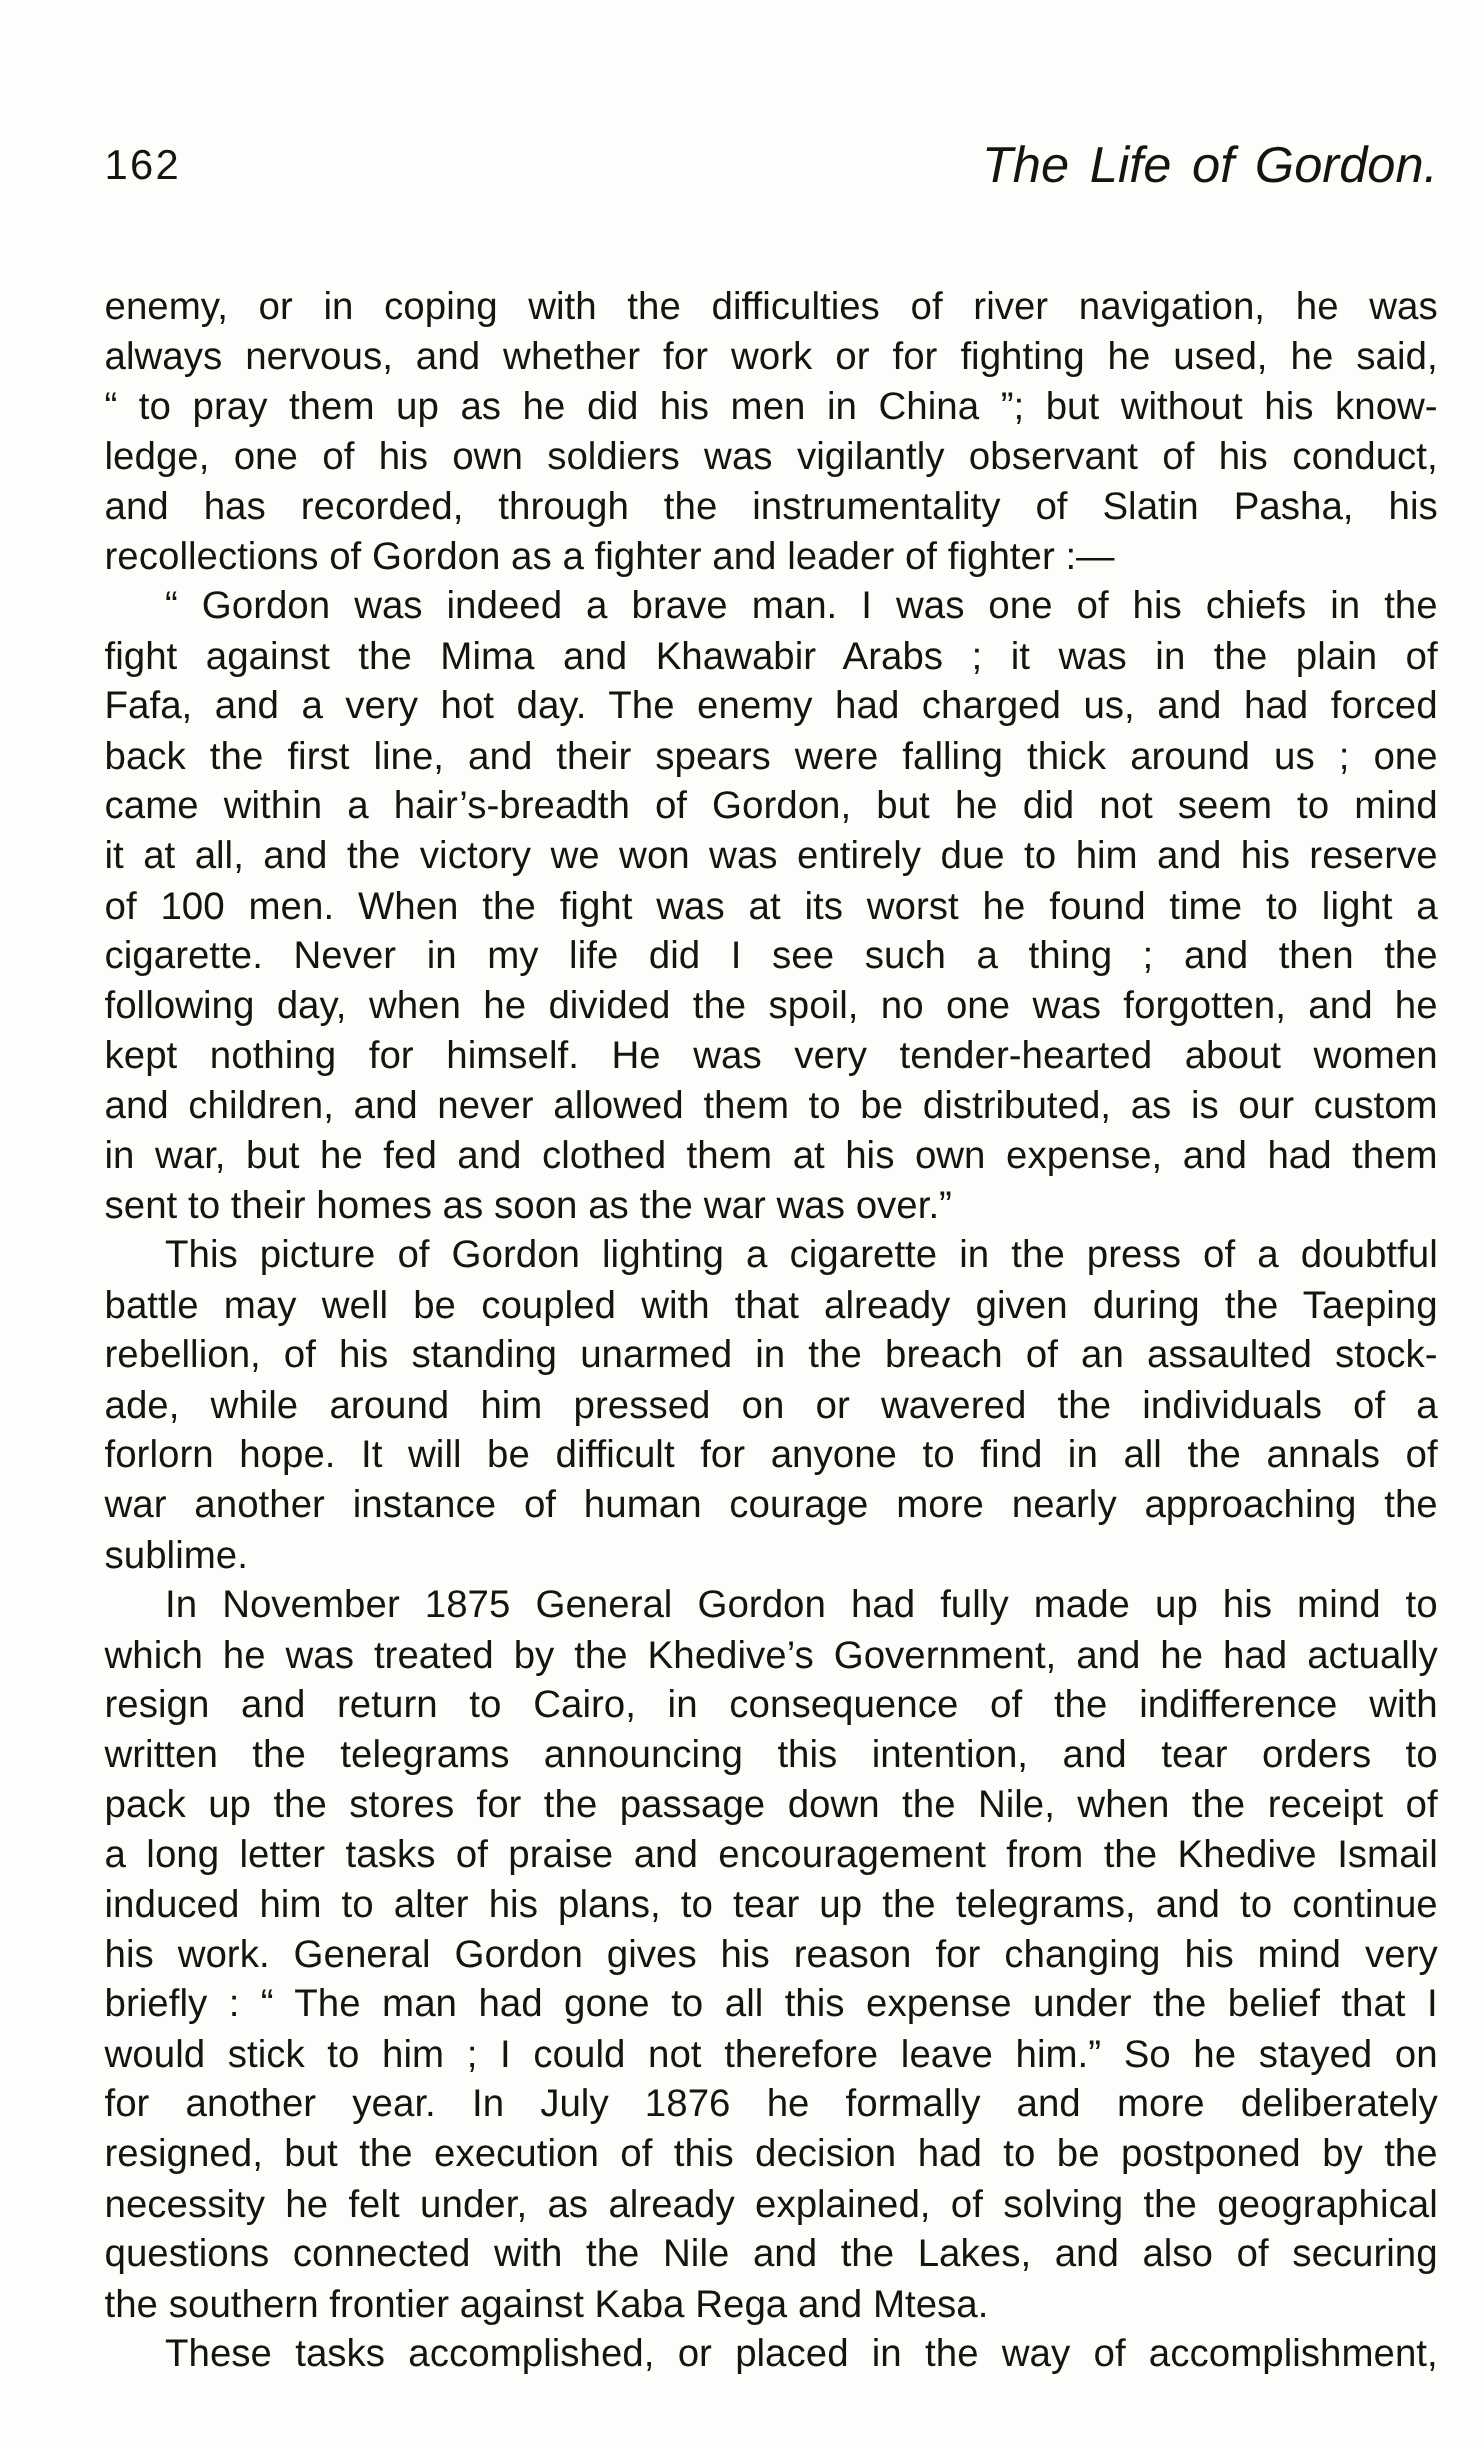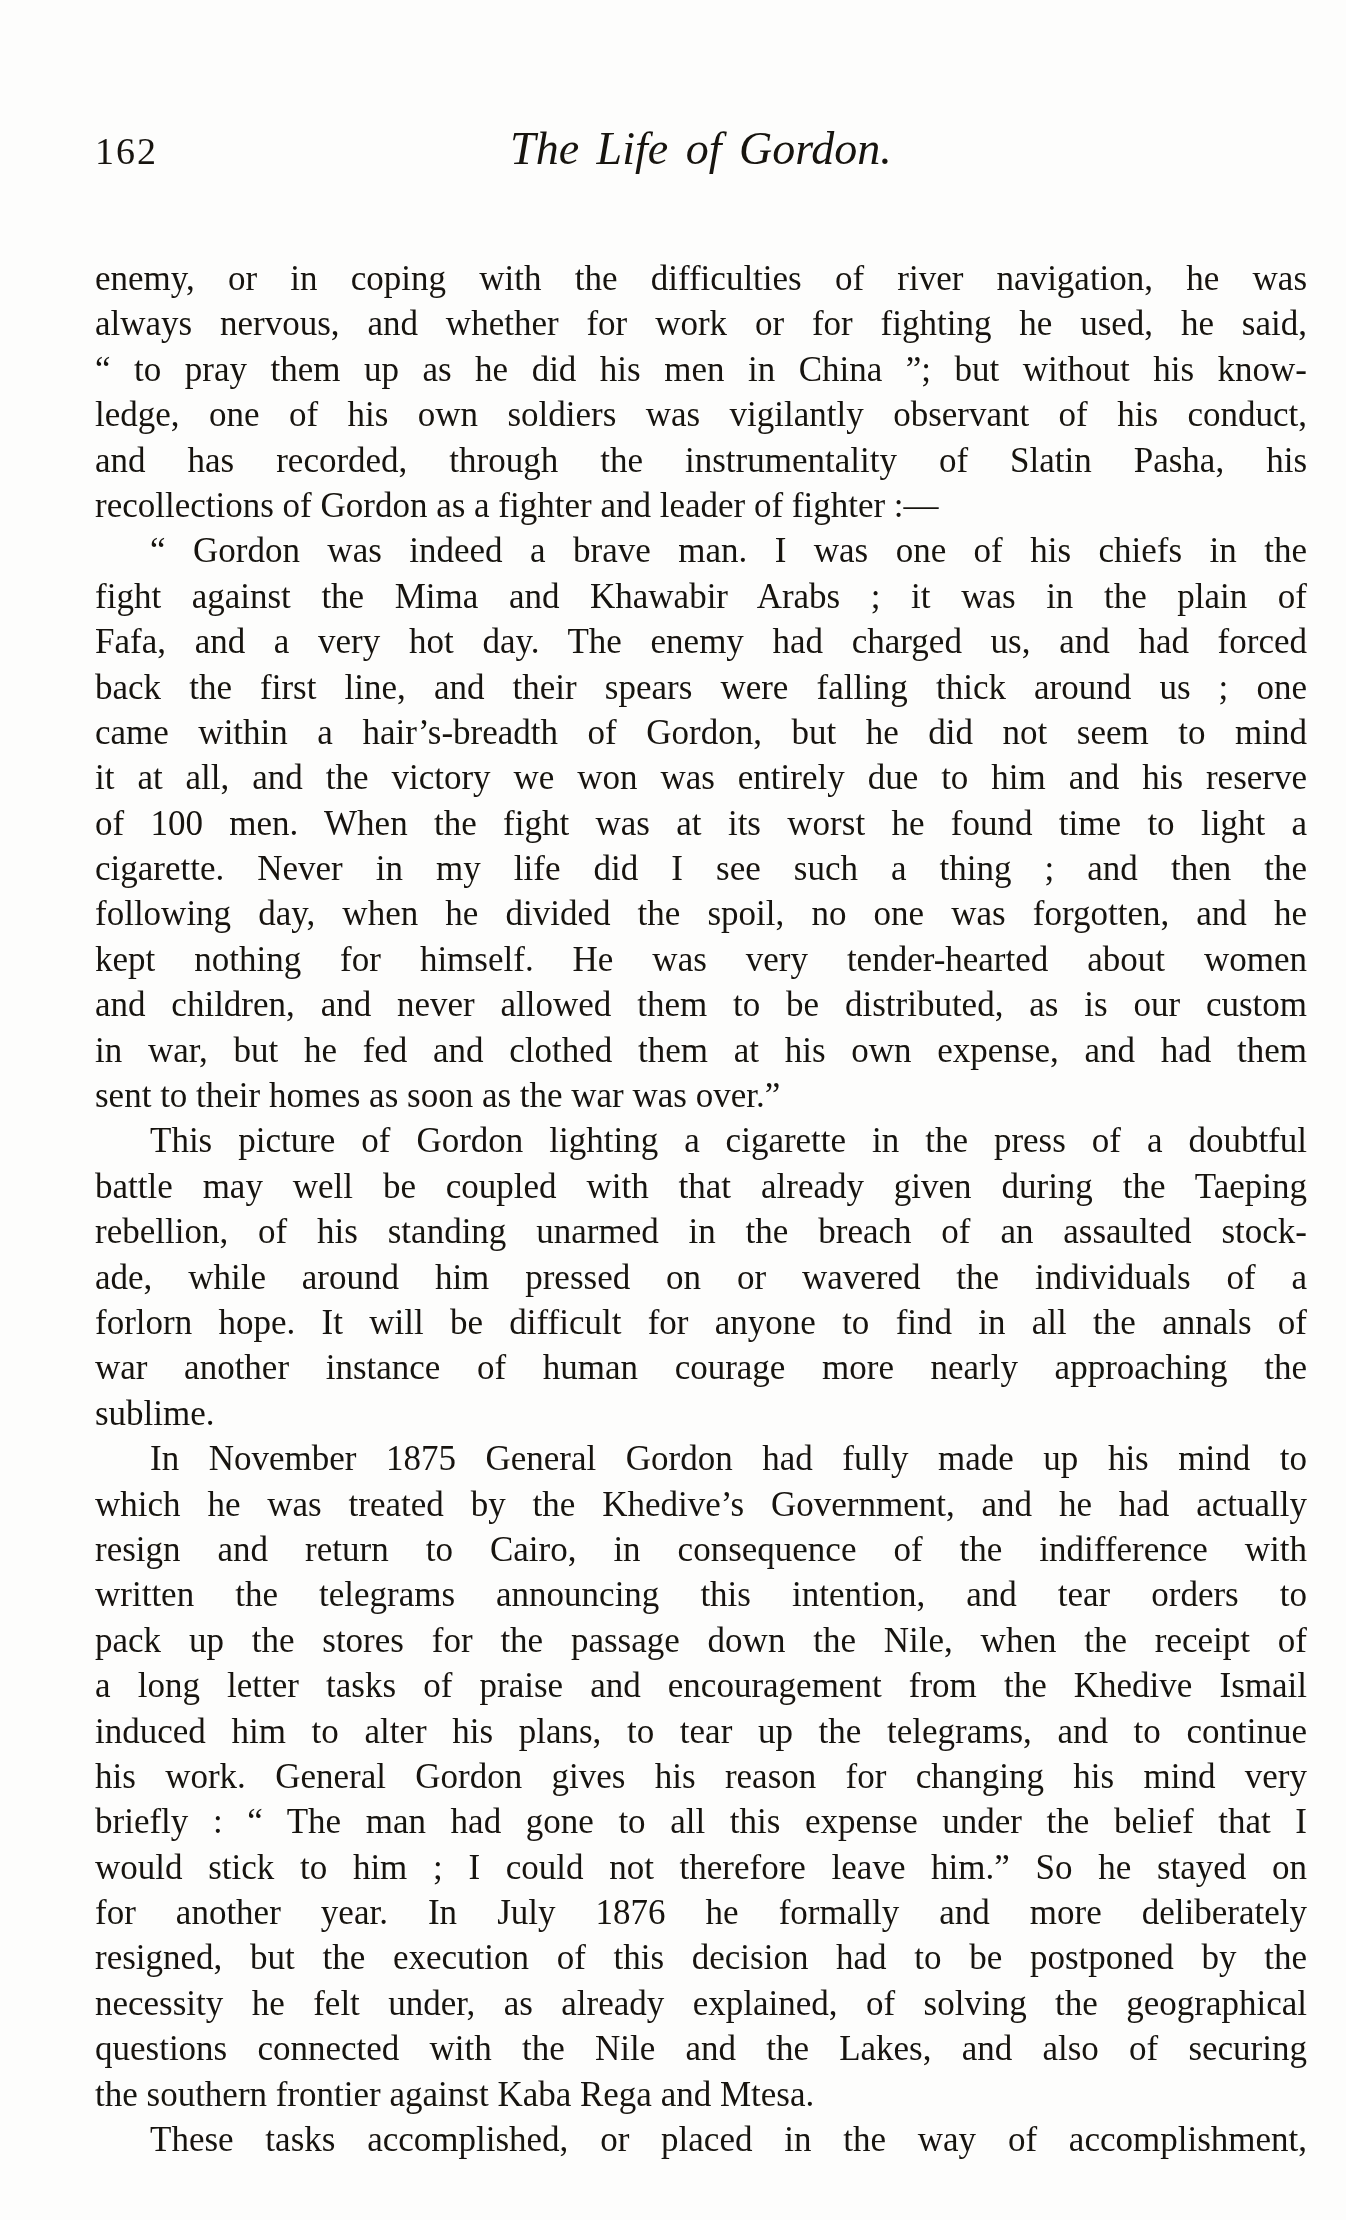--- a/index.html
+++ b/index.html
@@ -11,21 +11,21 @@
     padding: 0;
     background: var(--paper);
   }
   .page {
     position: relative;
     width: 1346px;
     height: 2220px;
     margin: 0 auto;
     background: var(--paper);
     color: var(--ink);
-    font-family: Liberation Serif, serif;
+    font-family: Liberation Sans, sans-serif;
     overflow: hidden;
     box-sizing: border-box;
     padding: 112px 39px 0 95px;
   }
   .header {
     position: relative;
     height: 58px;
     margin-bottom: 86px;
   }
   .page-number {
@@ -34,21 +34,21 @@
     bottom: 0;
     font-size: 38px;
     line-height: 1;
     letter-spacing: 2px;
   }
   .running-title {
     position: absolute;
     left: 0;
     right: 0;
     bottom: -2px;
-    text-align: center;
+    text-align: right;
     font-style: italic;
     font-size: 46px;
     line-height: 1;
     word-spacing: 6px;
   }
   .body-text {
     width: 1212px;
   }
   .line {
     font-size: 35px;

